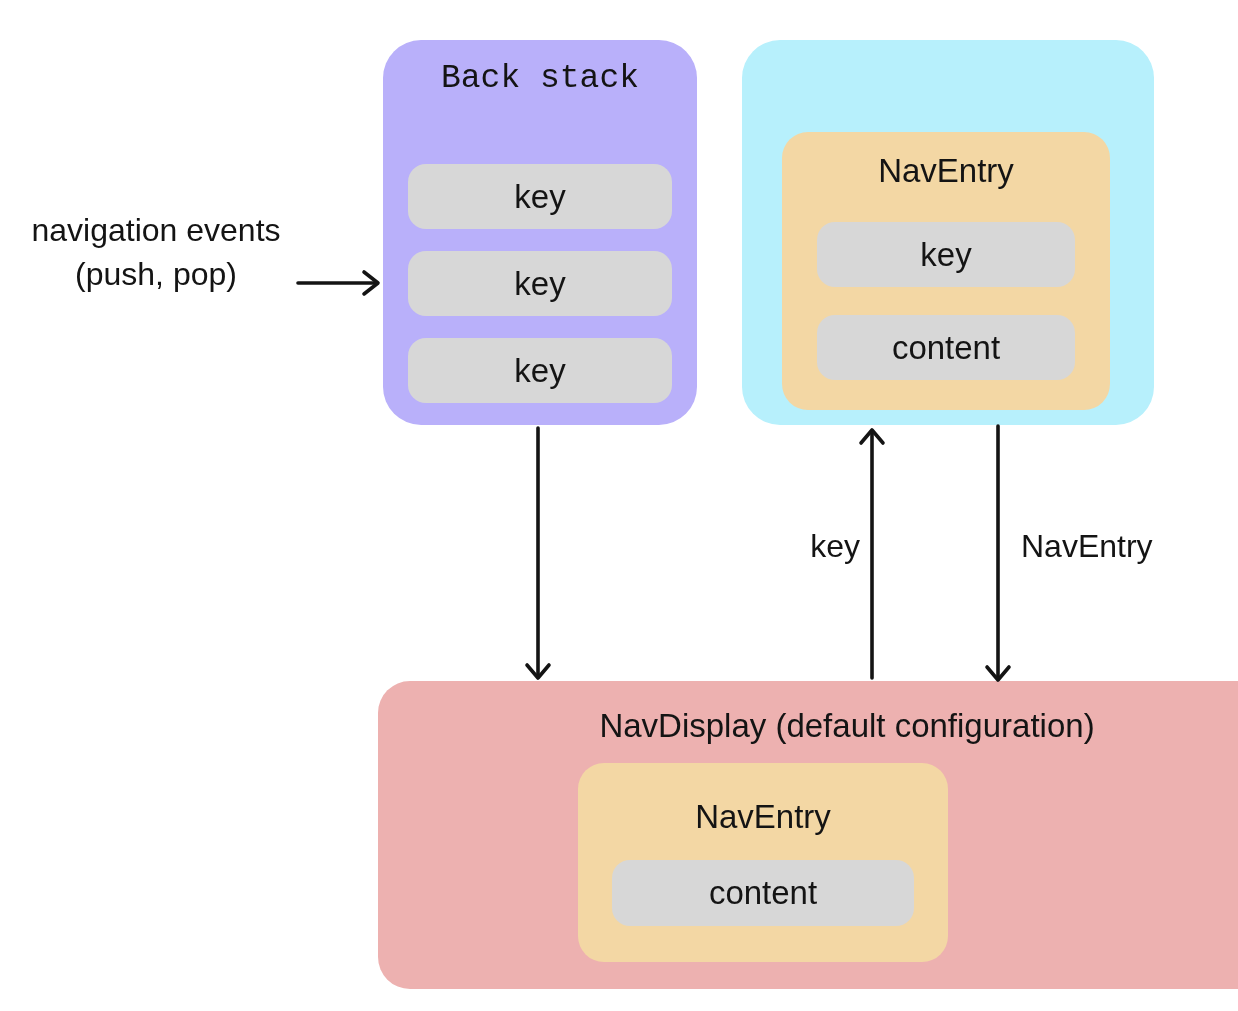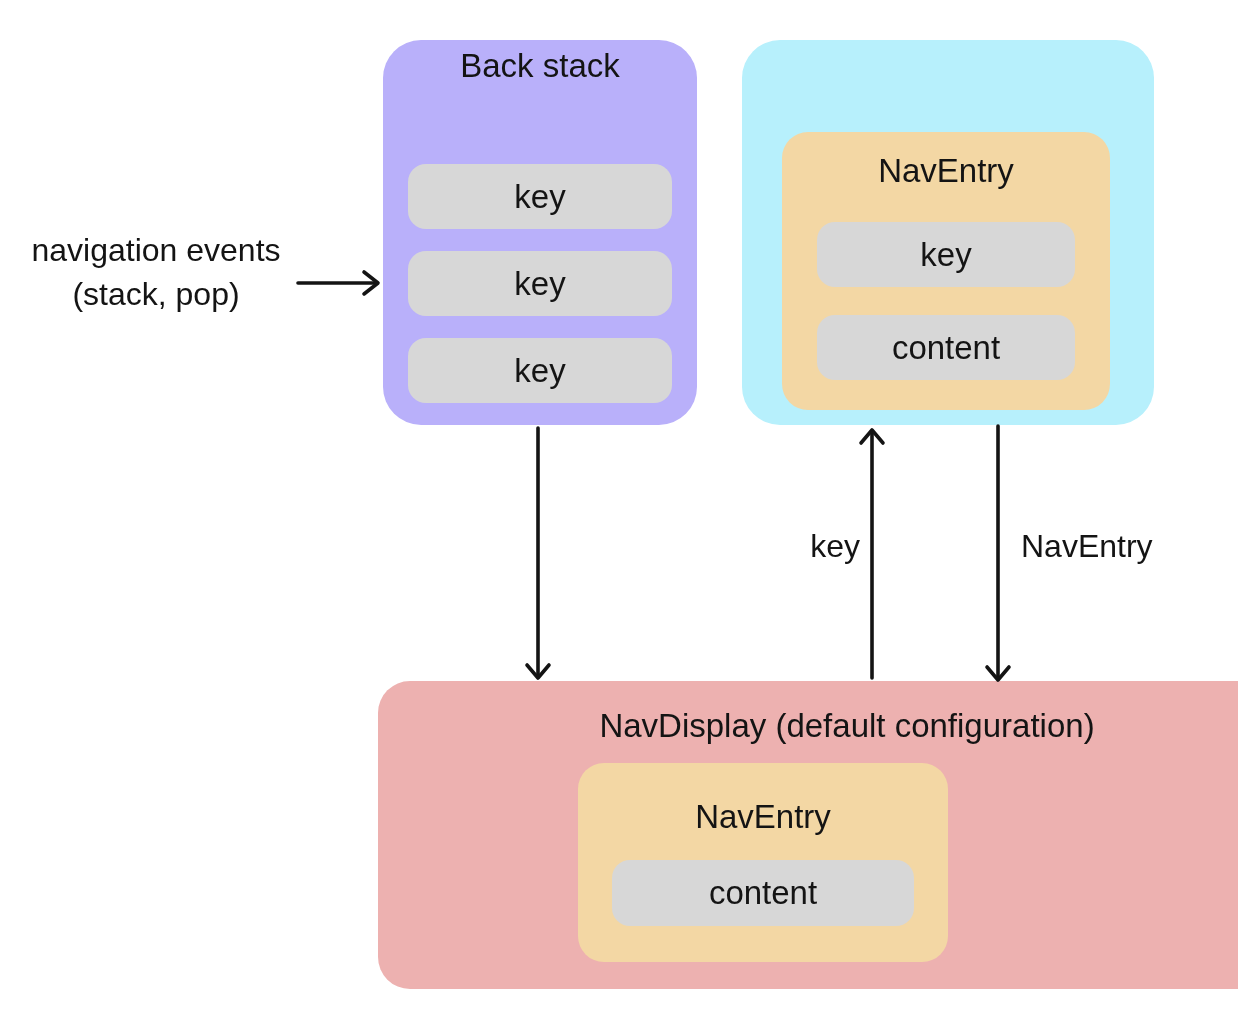--- a/index.html
+++ b/index.html
@@ -9,44 +9,44 @@
   }
   .box{position:absolute;box-sizing:border-box;}
   .big-box{border-radius:38px;}
   .inner-box{position:absolute;border-radius:26px;box-sizing:border-box;}
   .box-title{position:absolute;left:0;right:0;text-align:center;font-size:33px;line-height:40px;white-space:nowrap;}
   .pill{
     position:absolute;border-radius:18px;display:flex;align-items:center;justify-content:center;
     font-size:33px;box-sizing:border-box;
   }
   .free-label{position:absolute;font-size:32px;line-height:44px;}
-  .nav-events{left:8px;top:228px;width:296px;text-align:center;}
+  .nav-events{left:8px;top:208px;width:296px;text-align:center;}
   .key-arrow-label{left:700px;top:524px;width:160px;text-align:right;}
   .naventry-arrow-label{left:1021px;top:524px;}
   .arrows{position:absolute;left:0;top:0;width:1238px;height:1011px;pointer-events:none;}
 
   
   .back-stack{left:383px;top:40px;width:314px;height:385px;}
   .entry-provider{left:742px;top:40px;width:412px;height:385px;}
   .nav-display{left:378px;top:681px;width:938px;height:308px;border-radius:32px;}
   .ep-naventry{left:40px;top:92px;width:328px;height:278px;}
   .nd-naventry{left:200px;top:82px;width:370px;height:199px;}
 </style>
 </head>
 <body>
 
 <div class="canvas">
 
   <div class="free-label nav-events">
     <div>navigation events</div>
-    <div>(stack, pop)</div>
+    <div>(push, pop)</div>
   </div>
 
   <div class="box big-box back-stack" style="background: rgb(185, 176, 250);">
-    <div class="box-title" style="top:6px;">Back stack</div>
+    <div class="box-title" style="top:19px;font-family:Liberation Mono, monospace;">Back stack</div>
     <div class="pill" style="left: 25px; top: 124px; width: 264px; height: 65px; background: rgb(215, 215, 215);">key</div>
     <div class="pill" style="left: 25px; top: 211px; width: 264px; height: 65px; background: rgb(215, 215, 215);">key</div>
     <div class="pill" style="left: 25px; top: 298px; width: 264px; height: 65px; background: rgb(215, 215, 215);">key</div>
   </div>
 
   <div class="box big-box entry-provider" style="background: rgb(183, 240, 252);">
     <div class="inner-box ep-naventry" style="background: rgb(243, 215, 164);">
       <div class="box-title" style="top:19px;">NavEntry</div>
       <div class="pill" style="left: 35px; top: 90px; width: 258px; height: 65px; background: rgb(215, 215, 215);">key</div>
       <div class="pill" style="left: 35px; top: 183px; width: 258px; height: 65px; background: rgb(215, 215, 215);">content</div>

